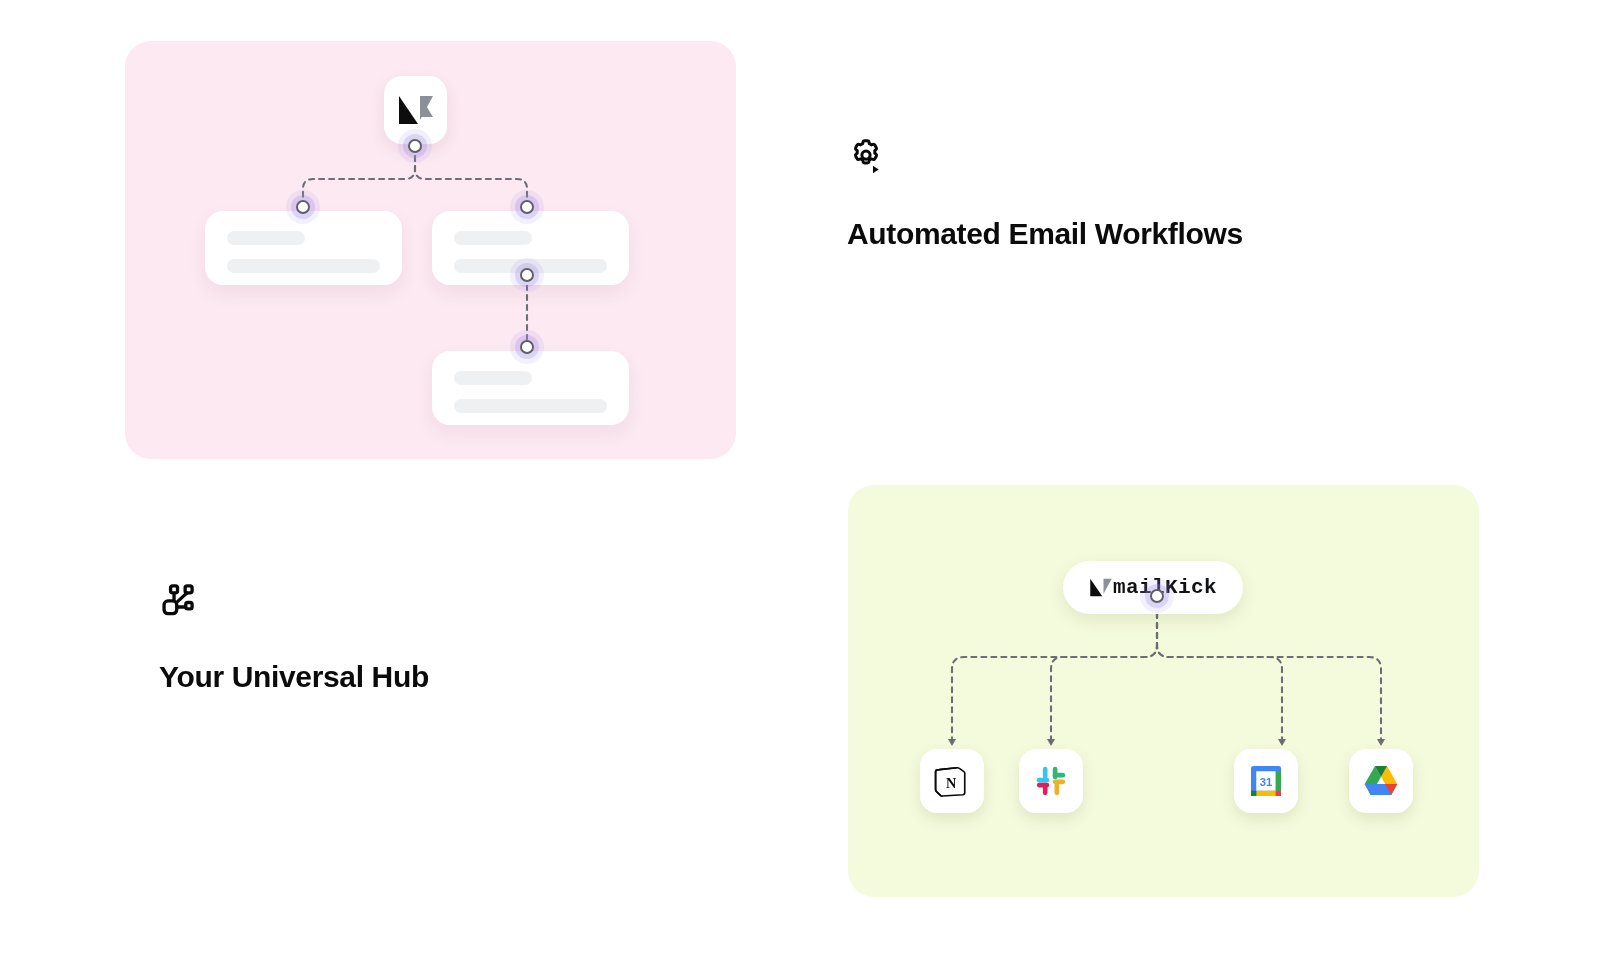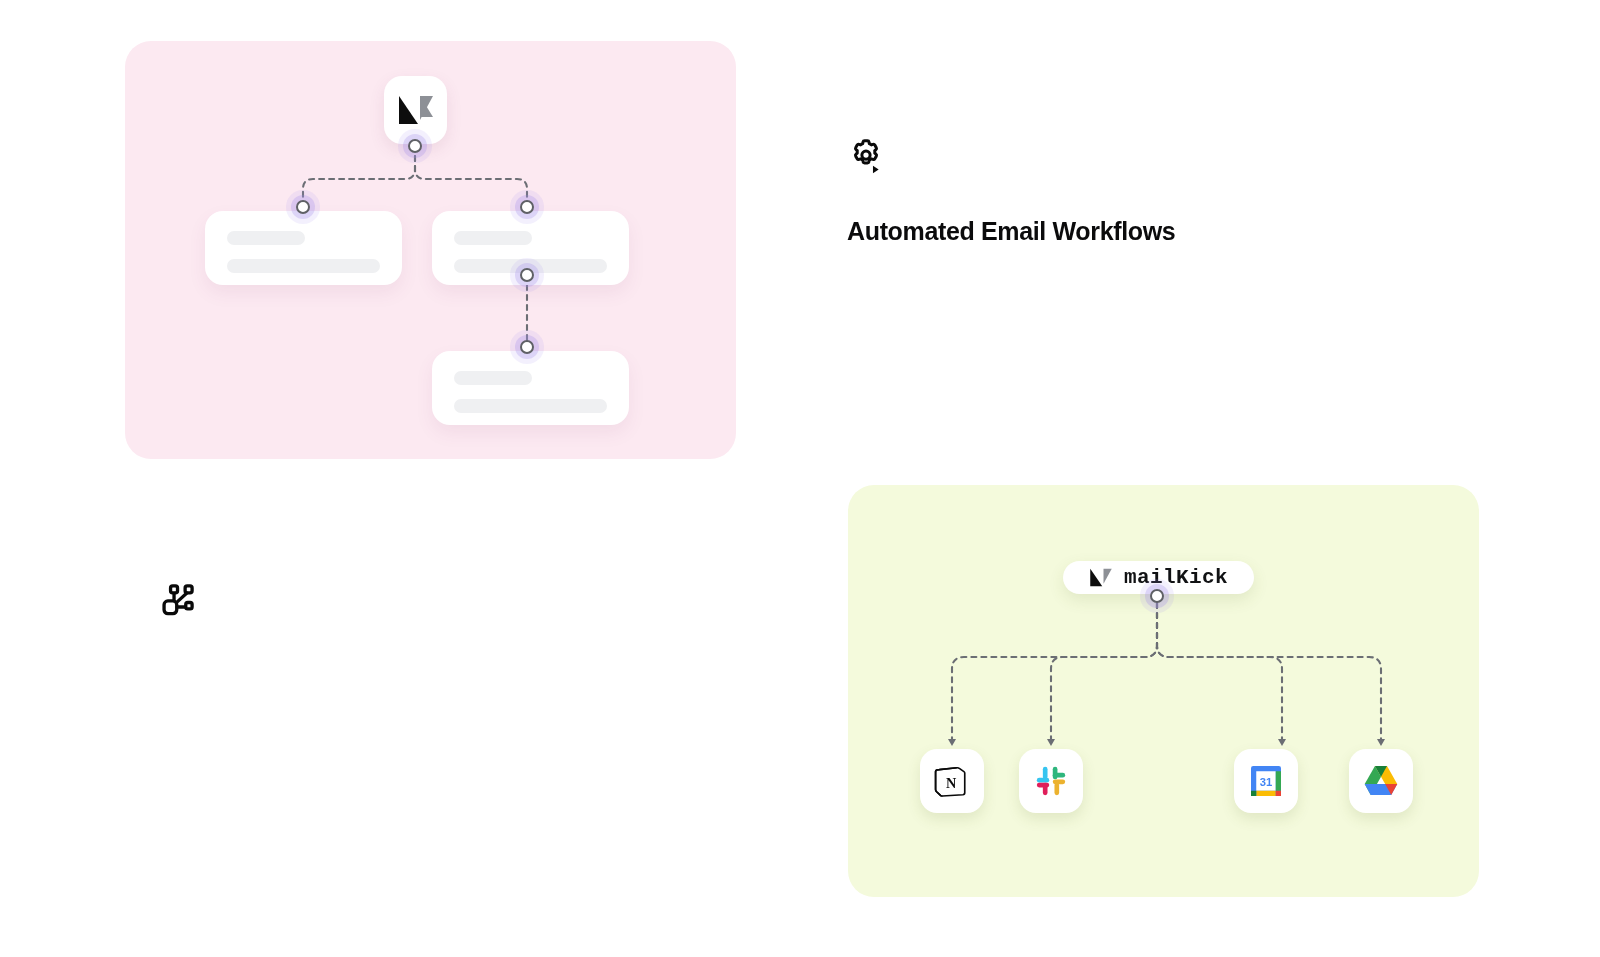--- a/index.html
+++ b/index.html
@@ -17,21 +17,21 @@
   }
 
   
   .feature-text { position: absolute; }
   .feature-icon {
     width: 38px; height: 38px;
     display: block;
     color: #0a0a0a;
   }
   .feature-title {
-    font-size: 25px;
+    font-size: 30px;
     font-weight: bold;
     color: #0b0b0c;
     letter-spacing: -0.35px;
     line-height: 1.2;
   }
   .feature-body {
     font-size: 17.6px;
     color: #6b7177;
     line-height: 27.6px;
     letter-spacing: -0.1px;
@@ -87,22 +87,21 @@
   .wires { position: absolute; left: 0; top: 0; overflow: visible; }
 
   
   .mk-pill {
     position: absolute;
     background: #ffffff;
     border-radius: 999px;
     box-shadow: 0 6px 16px rgba(90, 110, 40, 0.12);
     display: flex;
     align-items: center;
-    gap: 11px;
-    padding: 5px 26px;
+    padding: 15px 26px;
   }
   .mk-pill-text {
     font-family: "Liberation Mono", "DejaVu Sans Mono", monospace;
     font-size: 21px;
     font-weight: bold;
     color: #111214;
     letter-spacing: 0.4px;
   }
 
   
@@ -179,20 +178,21 @@
   <div class="feature-text" style="left:159px; top:581px; width:580px;">
 
     <svg class="feature-icon" viewBox="0 0 24 24" fill="none">
       <rect x="3.2" y="12.6" width="8.0" height="8.0" rx="2.4" stroke="#0a0a0a" stroke-width="2.1"></rect>
       <rect x="7.3" y="3.1" width="4.4" height="4.4" rx="1.3" stroke="#0a0a0a" stroke-width="2.1"></rect>
       <rect x="16.5" y="3.1" width="4.4" height="4.4" rx="1.3" stroke="#0a0a0a" stroke-width="2.1"></rect>
       <rect x="16.9" y="13.6" width="4.0" height="4.0" rx="1.2" stroke="#0a0a0a" stroke-width="2.1"></rect>
       <path d="M9.5 7.8v4.6M11.5 13.2 17.6 7.6M11.5 16.4h5.2" stroke="#0a0a0a" stroke-width="2.1" stroke-linecap="round"></path>
     </svg>
 
+    <h2 class="feature-title" style="margin-top:40px;">Your Universal Hub</h2>
 
   </div>
 
   <div class="illus-card green" style="left:848px; top:485px; width:631px; height:412px;">
 
     <svg class="wires" width="631" height="412" viewBox="0 0 631 412">
       <defs>
         <marker id="arrow" viewBox="0 0 10 10" refX="6" refY="5" markerWidth="5" markerHeight="5" orient="auto-start-reverse">
           <path d="M 0 1 L 7 5 L 0 9 z" fill="#6b6e74"></path>
         </marker>

